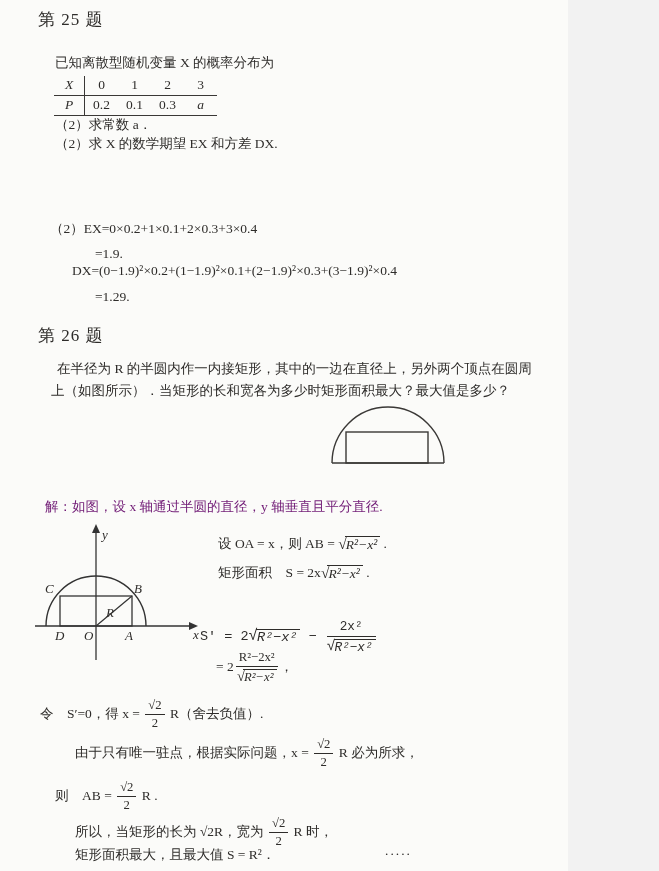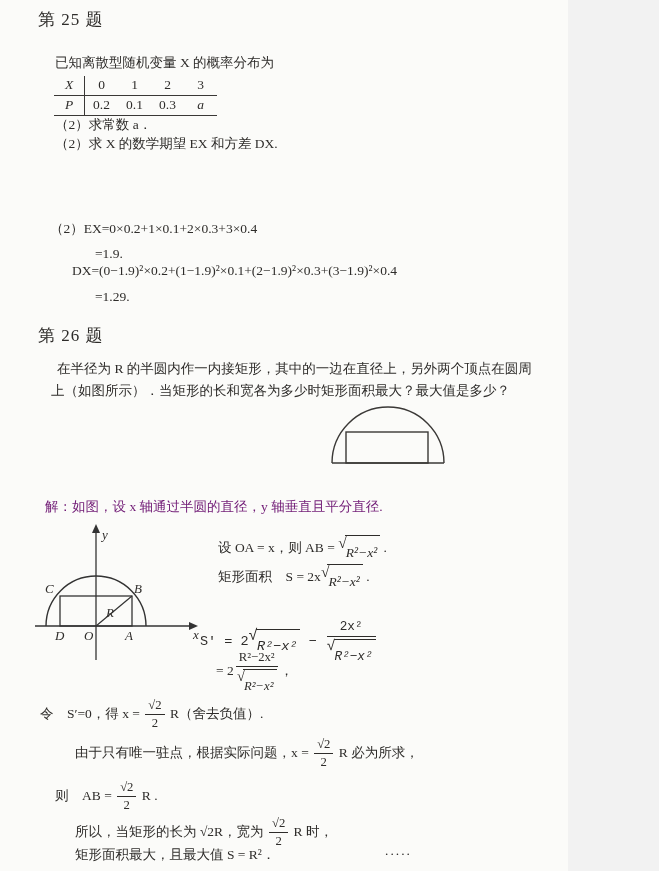--- a/index.html
+++ b/index.html
@@ -18,21 +18,21 @@
   .mathline{font-size:13.5px;}
   
   table.dist{position:absolute;border-collapse:collapse;font-size:13.5px;}
   table.dist td{width:33px;text-align:center;padding:1px 0 2px 0;}
   table.dist td.hdr{width:30px;border-right:1.2px solid #3a3836;font-style:italic;}
   table.dist tr td{border-bottom:1.2px solid #3a3836;}
   td.it{font-style:italic;}
   
   .sqrt{display:inline-flex;align-items:stretch;line-height:1.05;white-space:nowrap;vertical-align:-2px;}
   .rsign{font-size:1.15em;line-height:1;}
-  .rbar{border-top:1.3px solid currentColor;margin-left:-2px;padding:10px 3px 0 1px;font-style:italic;}
+  .rbar{border-top:1.3px solid currentColor;margin-left:-2px;padding:1px 3px 0 1px;font-style:italic;}
   
   .frac{display:inline-block;text-align:center;vertical-align:middle;font-size:0.94em;line-height:1.15;margin:0 2px;}
   .frac .num{display:block;border-bottom:1.2px solid currentColor;padding:0 3px 1px;}
   .frac .den{display:block;padding-top:1px;}
   .eq{position:absolute;display:flex;align-items:center;white-space:pre;font-size:13.5px;}
   svg text{font-family:"Liberation Serif","DejaVu Serif",serif;font-style:italic;font-size:13px;fill:#2e2c2a;}
   .fig{position:absolute;}
 </style>
 </head>
 <body>

